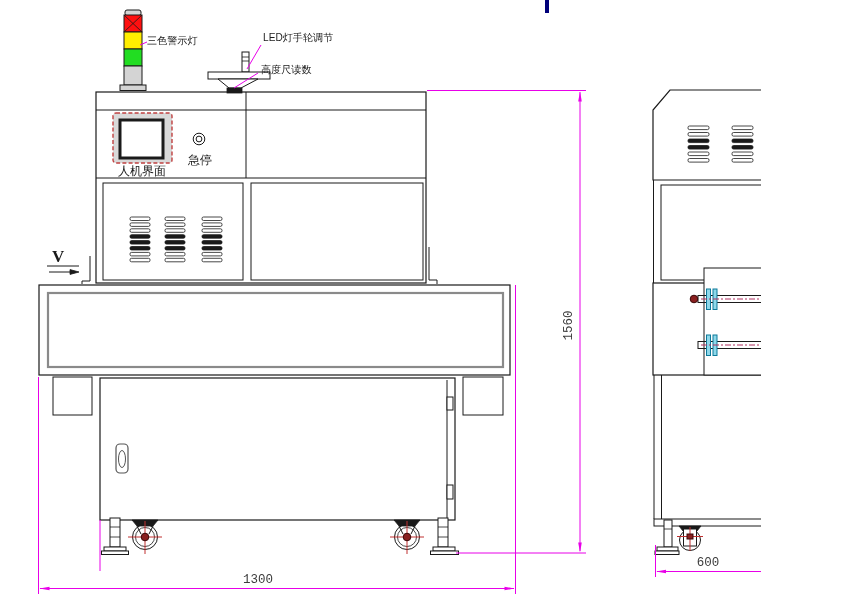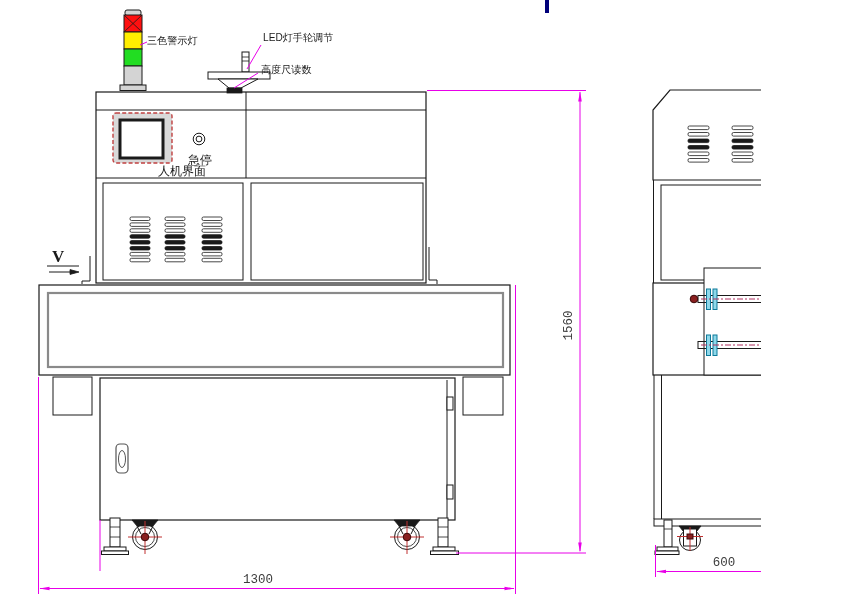--- a/index.html
+++ b/index.html
@@ -287,23 +287,23 @@
     <line class="dim" x1="831.5" y1="545" x2="831.5" y2="577"></line>
     <line class="dim" x1="657" y1="571.5" x2="830" y2="571.5"></line>
     <polygon class="dimf" points="656,571.5 666,569.7 666,573.3"></polygon>
     <polygon class="dimf" points="831,571.5 821,569.7 821,573.3"></polygon>
   </g>
 </svg>
 
 <div class="lbl lbl-s" style="left:147px;top:35px;">三色警示灯</div>
 <div class="lbl lbl-s" style="left:263px;top:32px;">LED灯手轮调节</div>
 <div class="lbl lbl-s" style="left:261px;top:64px;">高度尺读数</div>
-<div class="lbl" style="left:118px;top:165px;margin-left:40px;">人机界面</div>
+<div class="lbl" style="left:118px;top:165px;">人机界面</div>
 <div class="lbl" style="left:188px;top:154px;">急停</div>
 <div class="vlabel" style="left:52px;top:248px;">V</div>
 
 <div class="dimtext" style="left:236px;top:574px;width:44px;">1300</div>
 <div class="dimtext" id="dim-height" style="left:547px;top:319px;width:44px;">1560</div>
-<div class="dimtext" style="left:690px;top:557px;width:36px;margin-left:16px;">600</div>
+<div class="dimtext" style="left:690px;top:557px;width:36px;">600</div>
 
 <div id="cursor-mark"></div>
 
 </div>
 
 </body></html>

